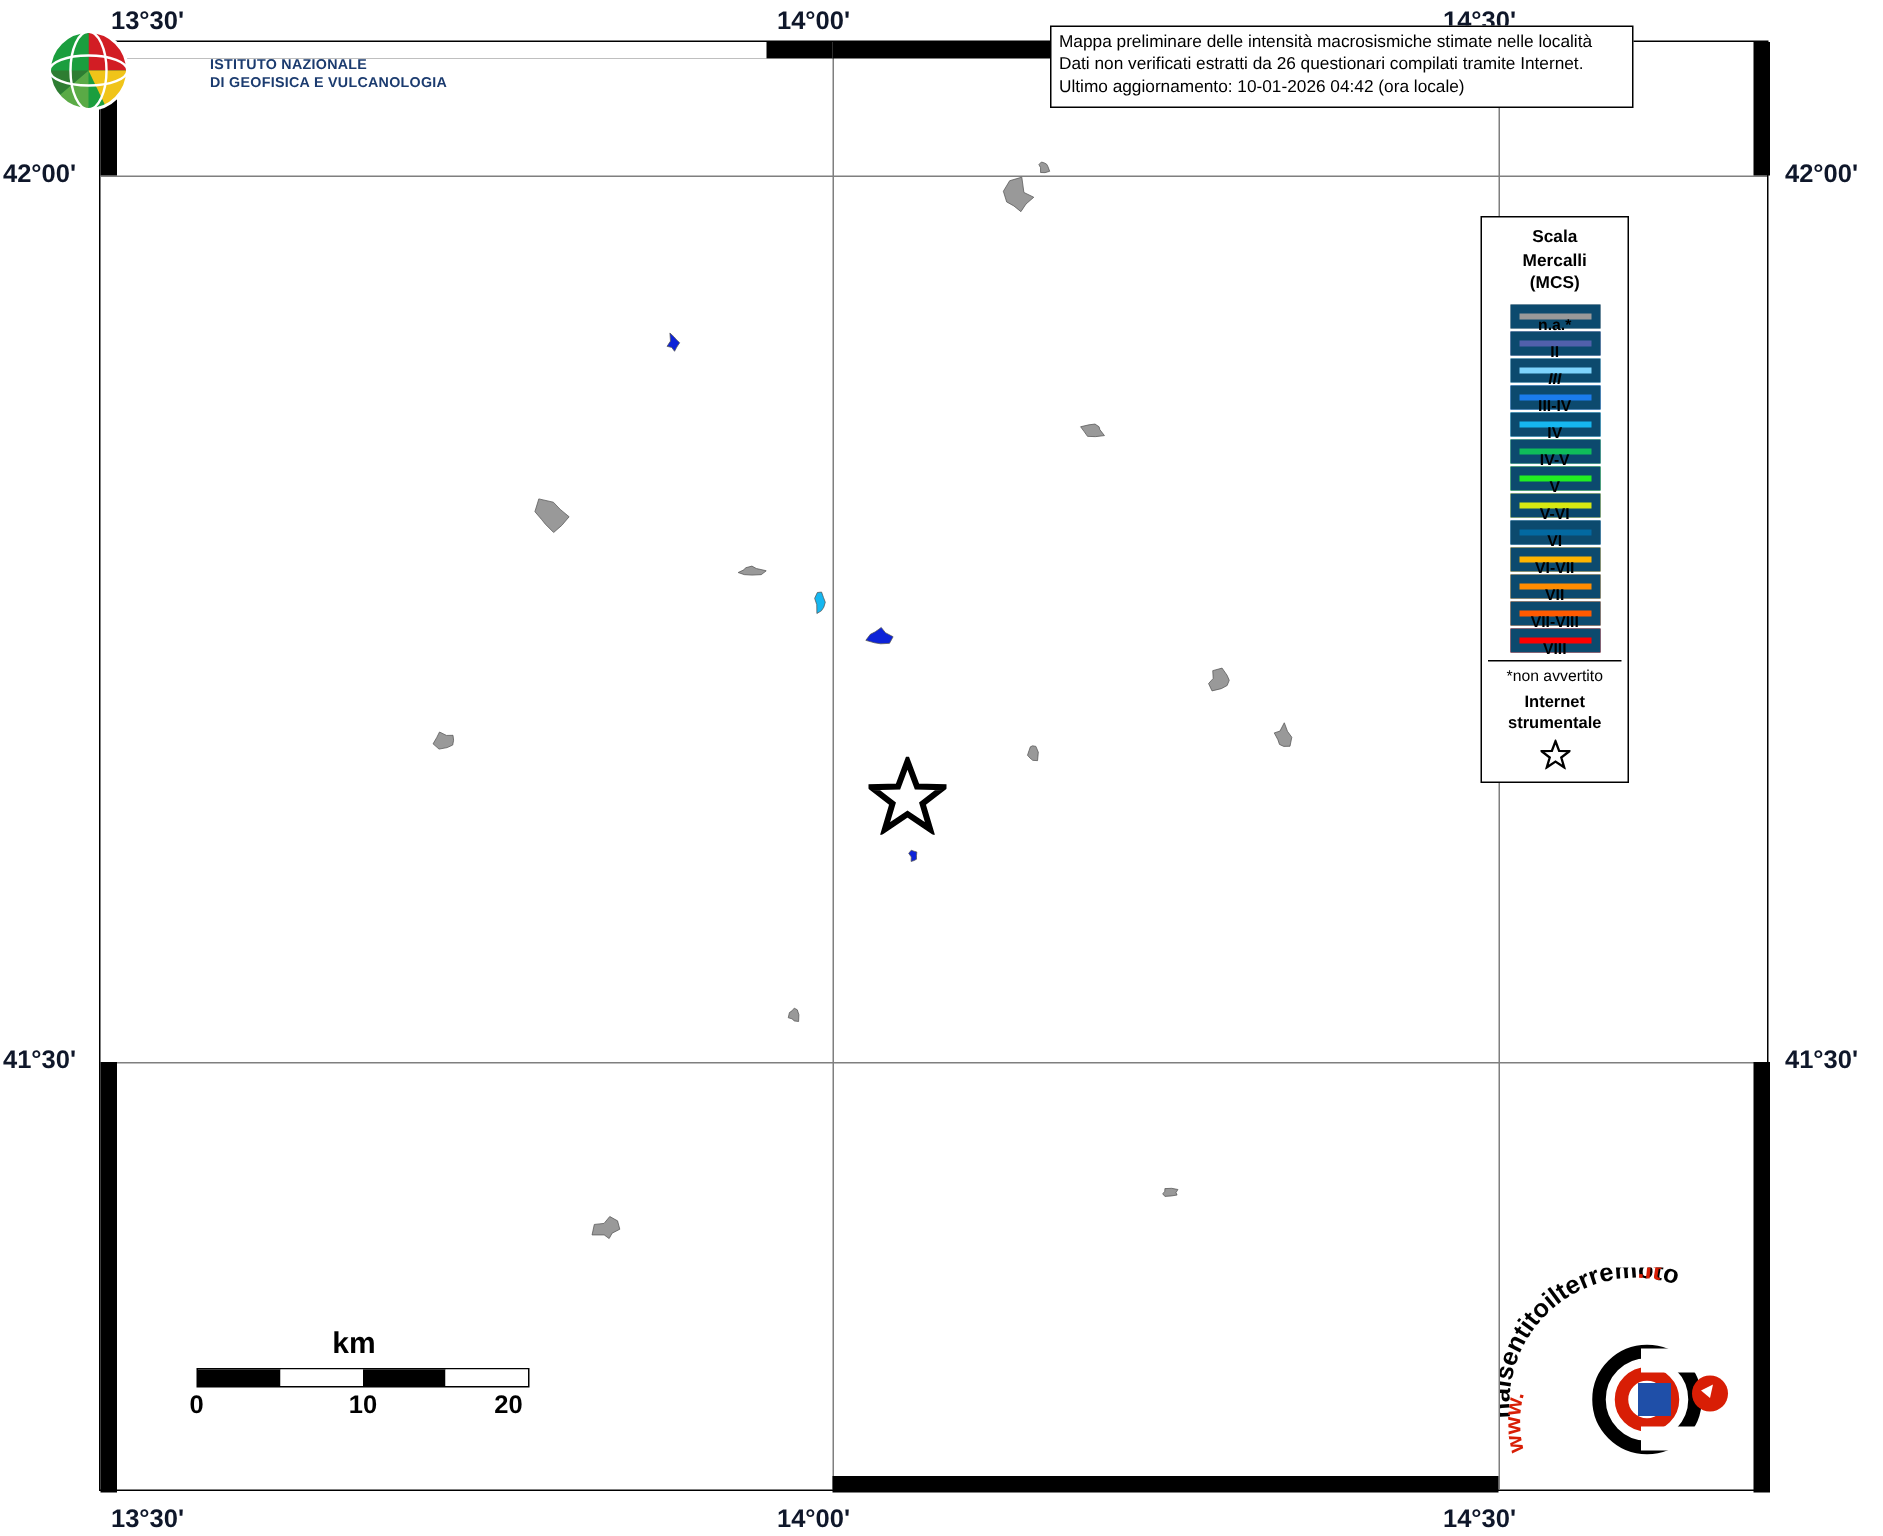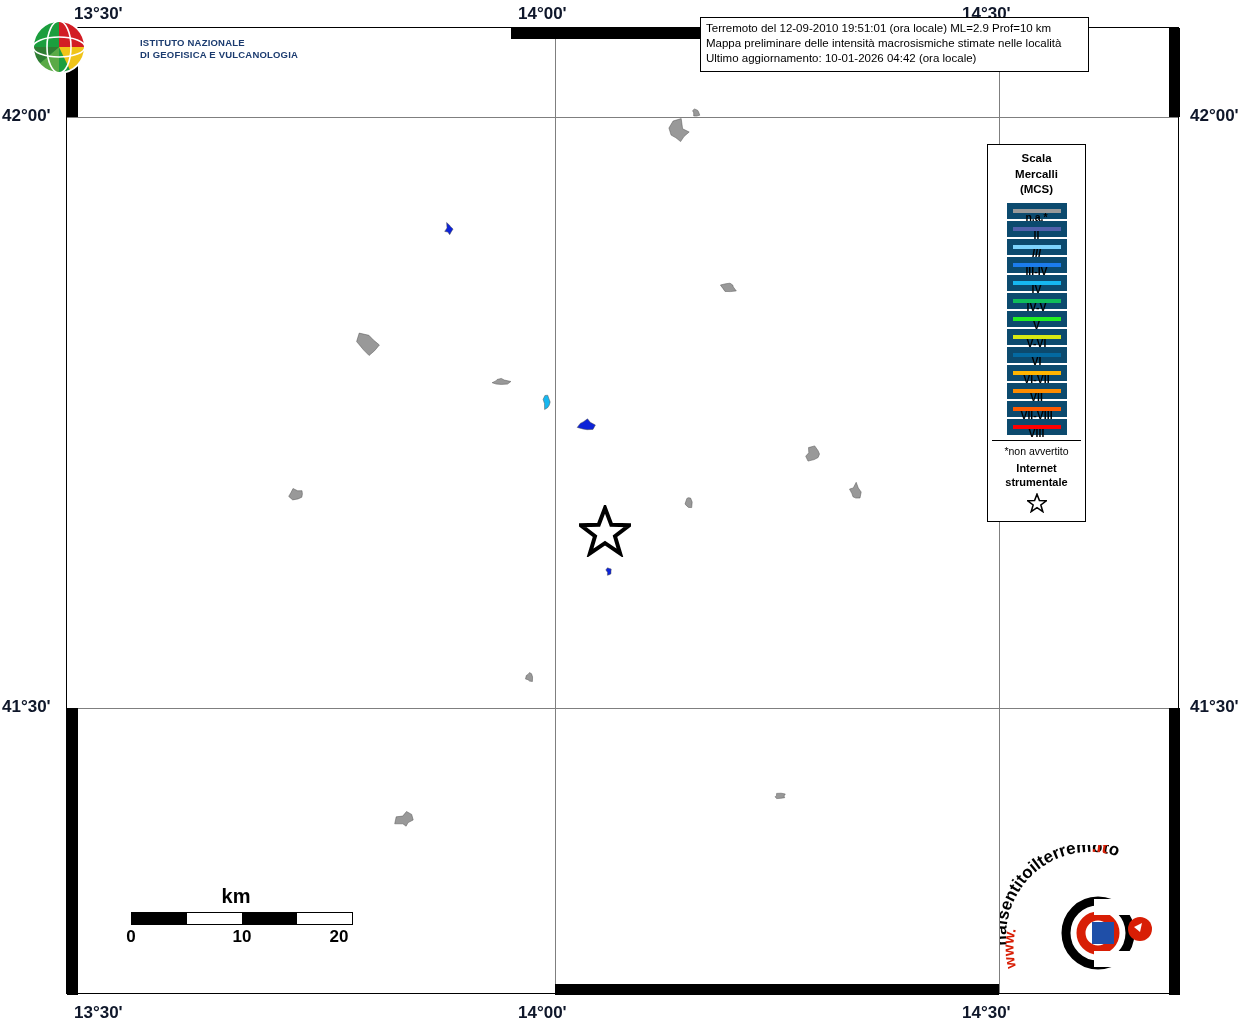--- a/index.html
+++ b/index.html
@@ -303,22 +303,22 @@
         <circle cx="29" cy="29" r="26" fill="none" stroke="#ffffff" stroke-width="2"></circle>
       </svg>
     </span>
     <div id="logo-text">
       <div>ISTITUTO NAZIONALE</div>
       <div>DI GEOFISICA E VULCANOLOGIA</div>
     </div>
   </div>
 
   <div id="info-box">
-    <div>Terremoto del 12-09-2010 19:51:01 (ora locale) ML=2.9 Prof=10 km</div>
     <div>Mappa preliminare delle intensità macrosismiche stimate nelle località</div>
+    <div>Dati non verificati estratti da 26 questionari compilati tramite Internet.</div>
     <div>Ultimo aggiornamento: 10-01-2026 04:42 (ora locale)</div>
   </div>
 
   <div id="legend">
     <div id="legend-title">
       <div>Scala</div>
       <div>Mercalli</div>
       <div>(MCS)</div>
     </div>
     <div id="legend-items">

